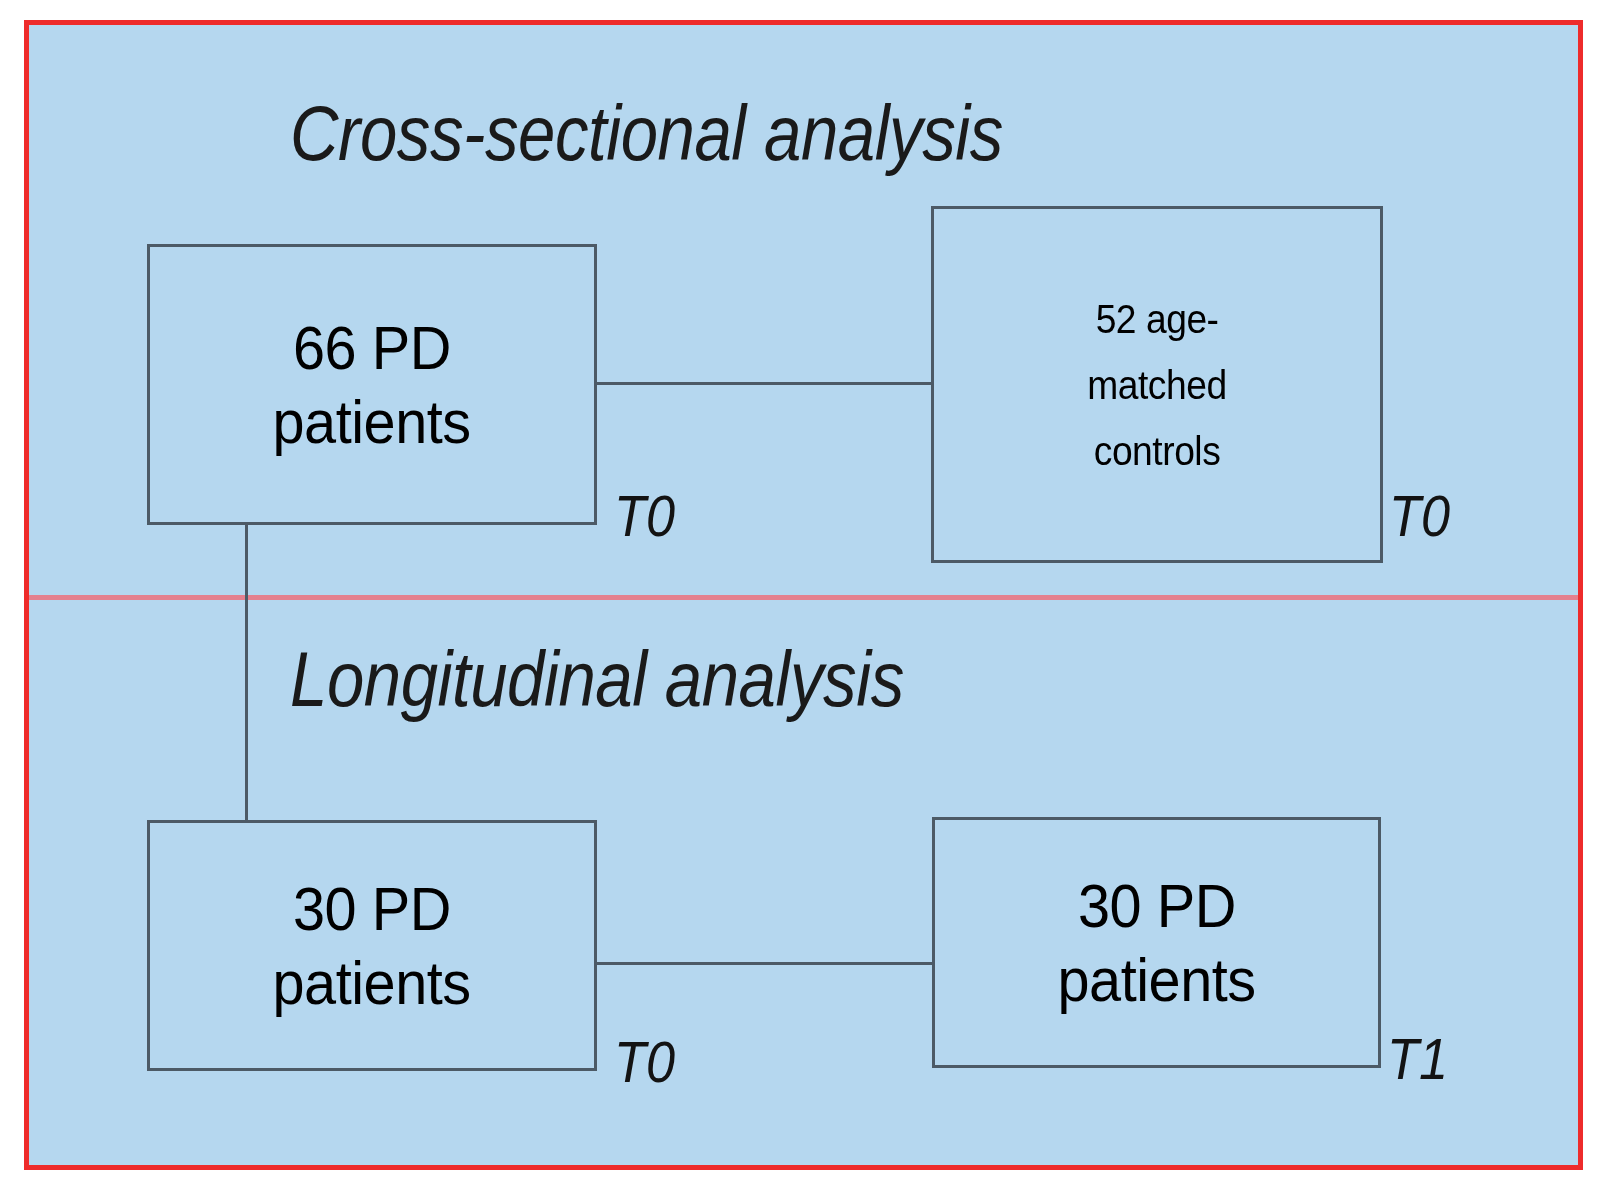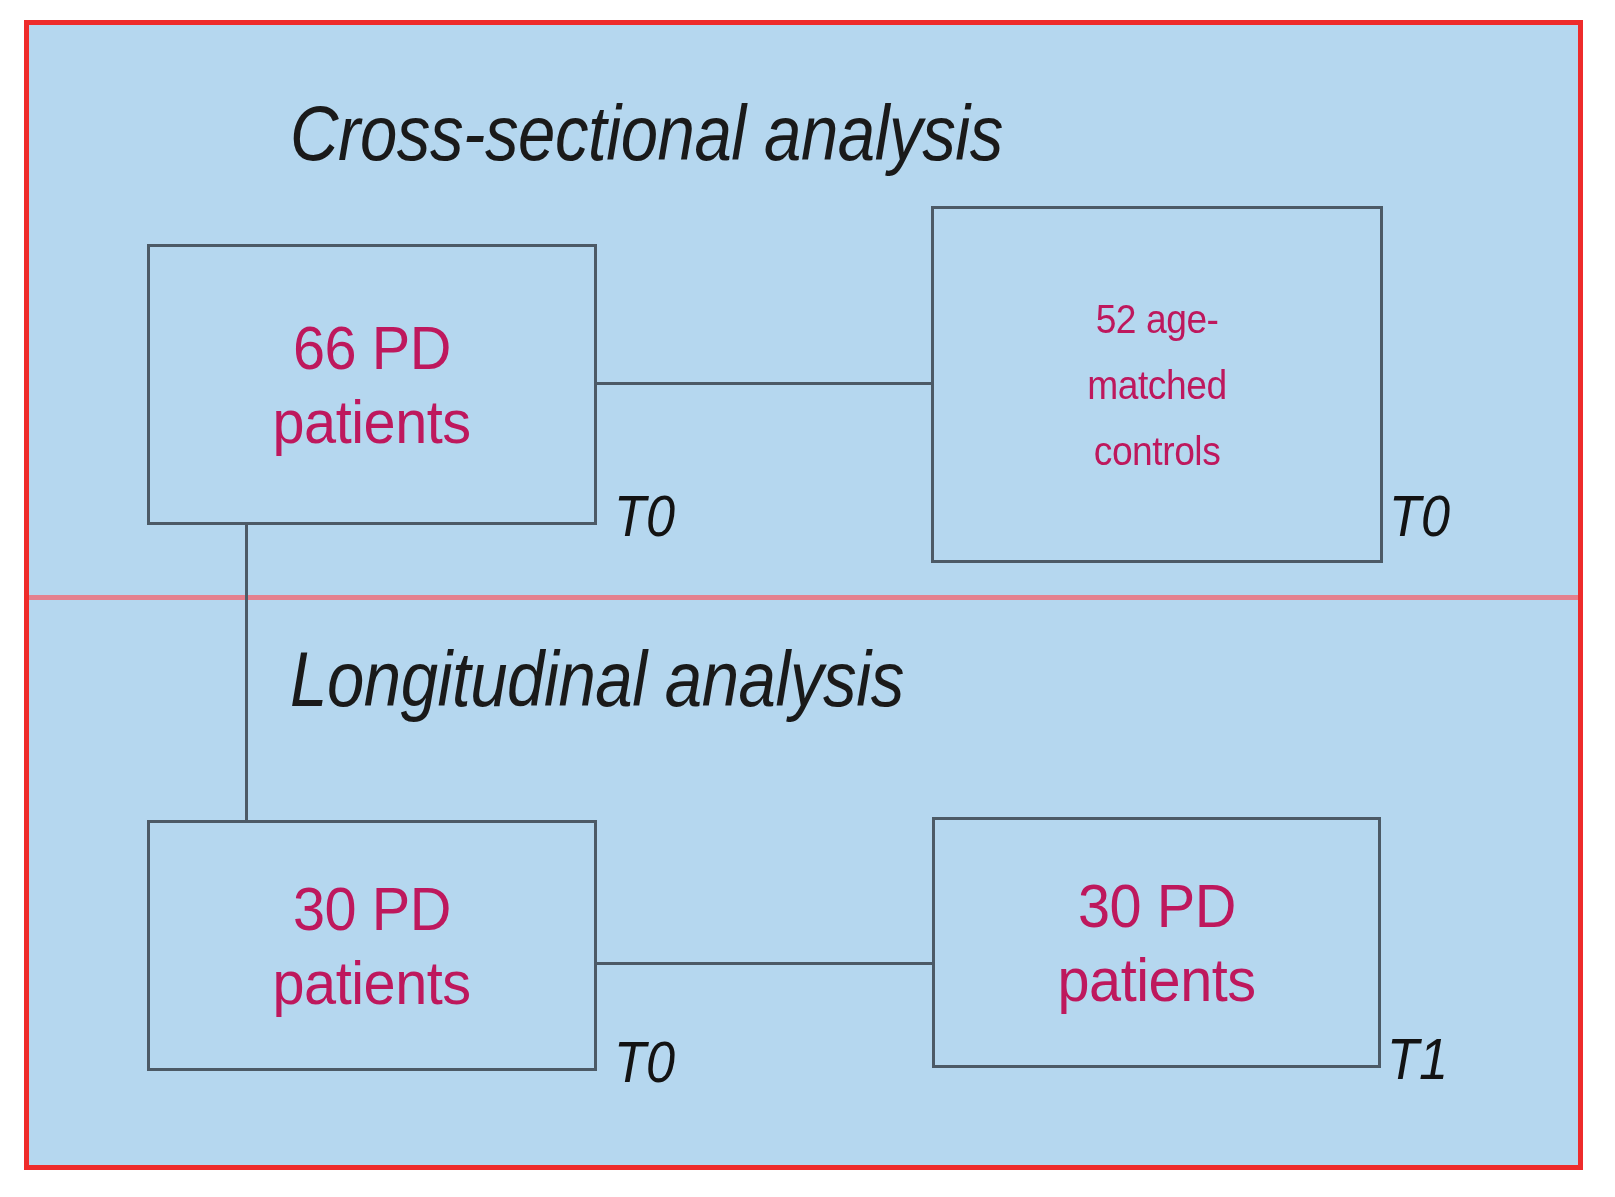--- a/index.html
+++ b/index.html
@@ -70,21 +70,21 @@
   
   .node {
     position: absolute;
     box-sizing: border-box;
     border: 3px solid #4c5a66;
     background: transparent;
     display: flex;
     flex-direction: column;
     align-items: center;
     justify-content: center;
-    color: #be185d;
+    color: #000000;
     font-size: 62px;
     line-height: 74px;
     text-align: center;
     letter-spacing: -0.5px;
   }
   .node .line {
     display: block;
     transform: scaleX(0.93);
   }
   .node.small-text {

